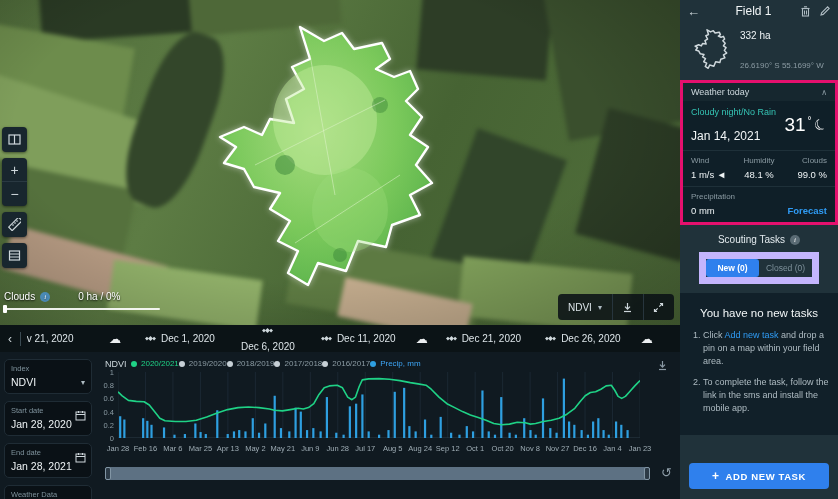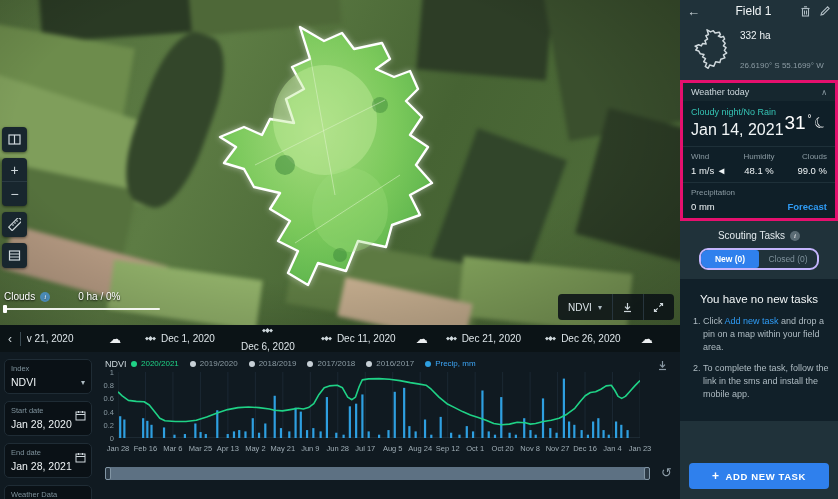--- a/index.html
+++ b/index.html
@@ -75,36 +75,36 @@
   .sb-field { display:flex; align-items:center; gap:10px; padding:6px 10px 8px; }
   .sb-field-meta .area { font-size:10px; color:#eef3f5; }
   .sb-field-meta .coords { font-size:8px; color:#8b9ba3; margin-top:20px; }
 
   .weather-card { position:relative; border:3px solid #e5106e; background:#0f1f28; }
   .w-head { display:flex; justify-content:space-between; align-items:center; padding:4px 8px; background:#16272f;
             font-size:9px; color:#cdd8dd; }
   .w-chev { color:#8b9ba3; font-size:8px; cursor:pointer; }
   .w-now { display:flex; justify-content:space-between; align-items:center; padding:6px 8px 7px; border-bottom:1px solid #1e3039; }
   .w-cond { font-size:9px; color:#35c3b4; }
-  .w-date { font-size:16px; color:#f2f6f7; margin-top:4px; }
+  .w-date { font-size:12px; color:#f2f6f7; margin-top:12px; }
   .w-temp { font-size:19px; color:#fff; display:flex; align-items:flex-start; gap:2px; }
   .w-deg { font-size:10px; margin-top:1px; }
   .w-moon { font-size:15px; margin-top:2px; transform:rotate(-25deg); }
   .w-metrics { display:flex; padding:5px 8px 6px; border-bottom:1px solid #1e3039; }
   .w-metric { flex:1; }
   .w-metric .lbl { font-size:8px; color:#8b9ba3; }
   .w-metric .val { font-size:9.5px; color:#eef3f5; margin-top:4px; white-space:nowrap; }
   .w-metric:nth-child(2){ text-align:center; } .w-metric:nth-child(3){ text-align:right; }
   .w-precip { display:flex; justify-content:space-between; align-items:flex-end; padding:5px 8px 6px; }
   .w-precip .lbl{ font-size:8px; color:#8b9ba3; } .w-precip .val{ font-size:9.5px; color:#eef3f5; margin-top:4px; }
   .w-forecast { font-size:9.5px; color:#2f9bf4; font-weight:bold; cursor:pointer; }
 
   .st-head { display:flex; justify-content:center; align-items:center; gap:5px; padding:9px 0 7px; font-size:10px; color:#e3eaee; }
   .st-head .info-dot { margin-left:0; background:#5a6b74; }
-  .st-tabs { display:flex; margin:0 19px 0; border:2px solid #c4b5fd; border-radius:9px; overflow:hidden; }
+  .st-tabs { display:flex; margin:0 19px 0; border:7px solid #c4b5fd; border-radius:0; overflow:hidden; }
   .st-tab { flex:1; text-align:center; font-size:8.5px; padding:4px 0; color:#7e919b; cursor:pointer; }
   .st-tab.active { background:#2f80ed; color:#fff; border-radius:3px; font-weight:bold; }
   .st-body { background:#112029; margin-top:9px; padding:10px 9px 12px; }
   .st-empty { text-align:center; font-size:11.5px; color:#f2f6f7; margin:4px 0 10px; }
   .st-steps { margin-left:14px; font-size:9px; color:#aebbc2; line-height:1.45; }
   .st-steps li { margin-bottom:8px; }
   .st-link { color:#2f9bf4; cursor:pointer; }
   .getlink-btn { margin-top:4px; width:100%; height:24px; border:1px solid #2f80ed; border-radius:4px; background:transparent;
                  color:#2f80ed; font-size:9px; font-weight:bold; letter-spacing:.6px; display:flex; align-items:center; justify-content:center; gap:6px; cursor:pointer; }
   .phone-ic { width:7px; height:11px; border:1px solid #2f80ed; border-radius:2px; }
@@ -115,21 +115,21 @@
   .panel { position:absolute; left:0; top:352px; width:680px; height:147px; background:#101a21; }
   .ctl-col { position:absolute; left:4px; top:7px; width:88px; display:flex; flex-direction:column; gap:7px; }
   .ctl-card { background:#0a1116; border:1px solid #1f2c35; border-radius:5px; padding:4px 6px 5px; position:relative; cursor:pointer; }
   .ctl-card .lbl { font-size:7.5px; color:#7e919b; }
   .ctl-card .val { font-size:10.5px; color:#eef3f5; margin-top:3px; }
   .ctl-caret { position:absolute; right:6px; bottom:6px; color:#aebbc2; font-size:8px; }
   .cal-ic { position:absolute; right:5px; top:8px; }
 
   .chart { position:absolute; left:95px; top:0; width:585px; height:147px; }
   .chart-title { position:absolute; left:10px; top:7px; font-size:9px; color:#cdd8dd; }
-  .legend { position:absolute; left:36px; top:7px; display:flex; gap:11px; }
+  .legend { position:absolute; left:36px; top:7px; display:flex; }
   .lg-item { display:flex; align-items:center; gap:4px; font-size:8px; cursor:pointer; }
   .lg-dot { width:6px; height:6px; border-radius:50%; }
   .dl-chart { position:absolute; right:12px; top:5px; cursor:pointer; }
   .ylabels { position:absolute; left:0; top:0; width:19px; }
   .ylabels div { position:absolute; right:0; font-size:7.5px; color:#8b9ba3; }
   .plot { position:absolute; left:23px; top:20px; }
   .xlabels { position:absolute; left:23px; top:92px; width:522px; }
   .xlabels div { position:absolute; font-size:7.5px; color:#9fadb5; transform:translateX(-50%); white-space:nowrap; }
   .scrollbar { position:absolute; left:10px; top:115px; width:545px; height:13px; background:#5d7183; border-radius:3px; cursor:pointer; }
   .sb-handle { position:absolute; top:0; width:6px; height:13px; background:#2c3a46; border:1px solid #8296a5; border-radius:2px; }

